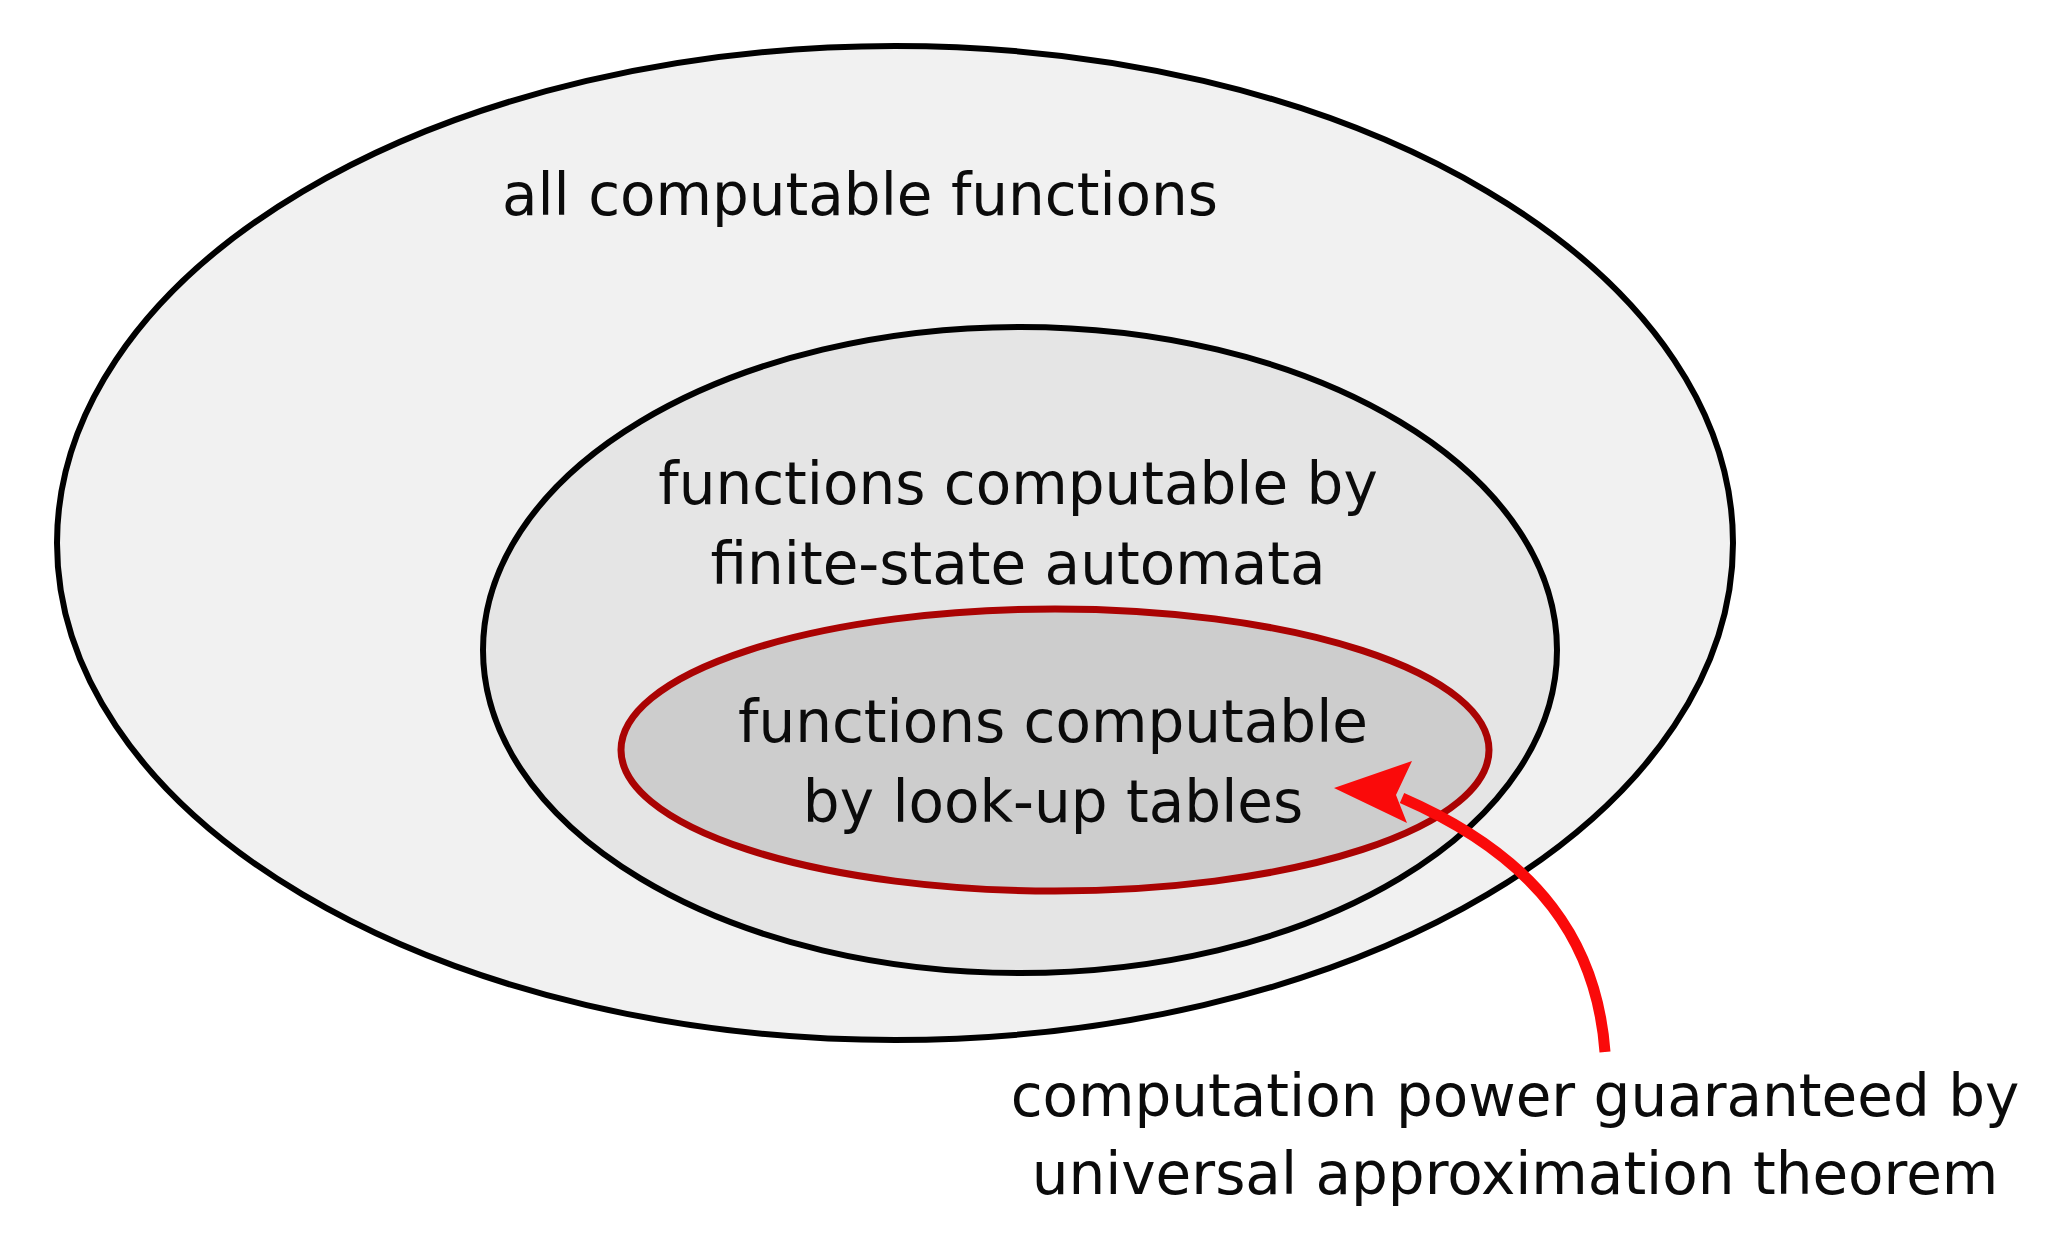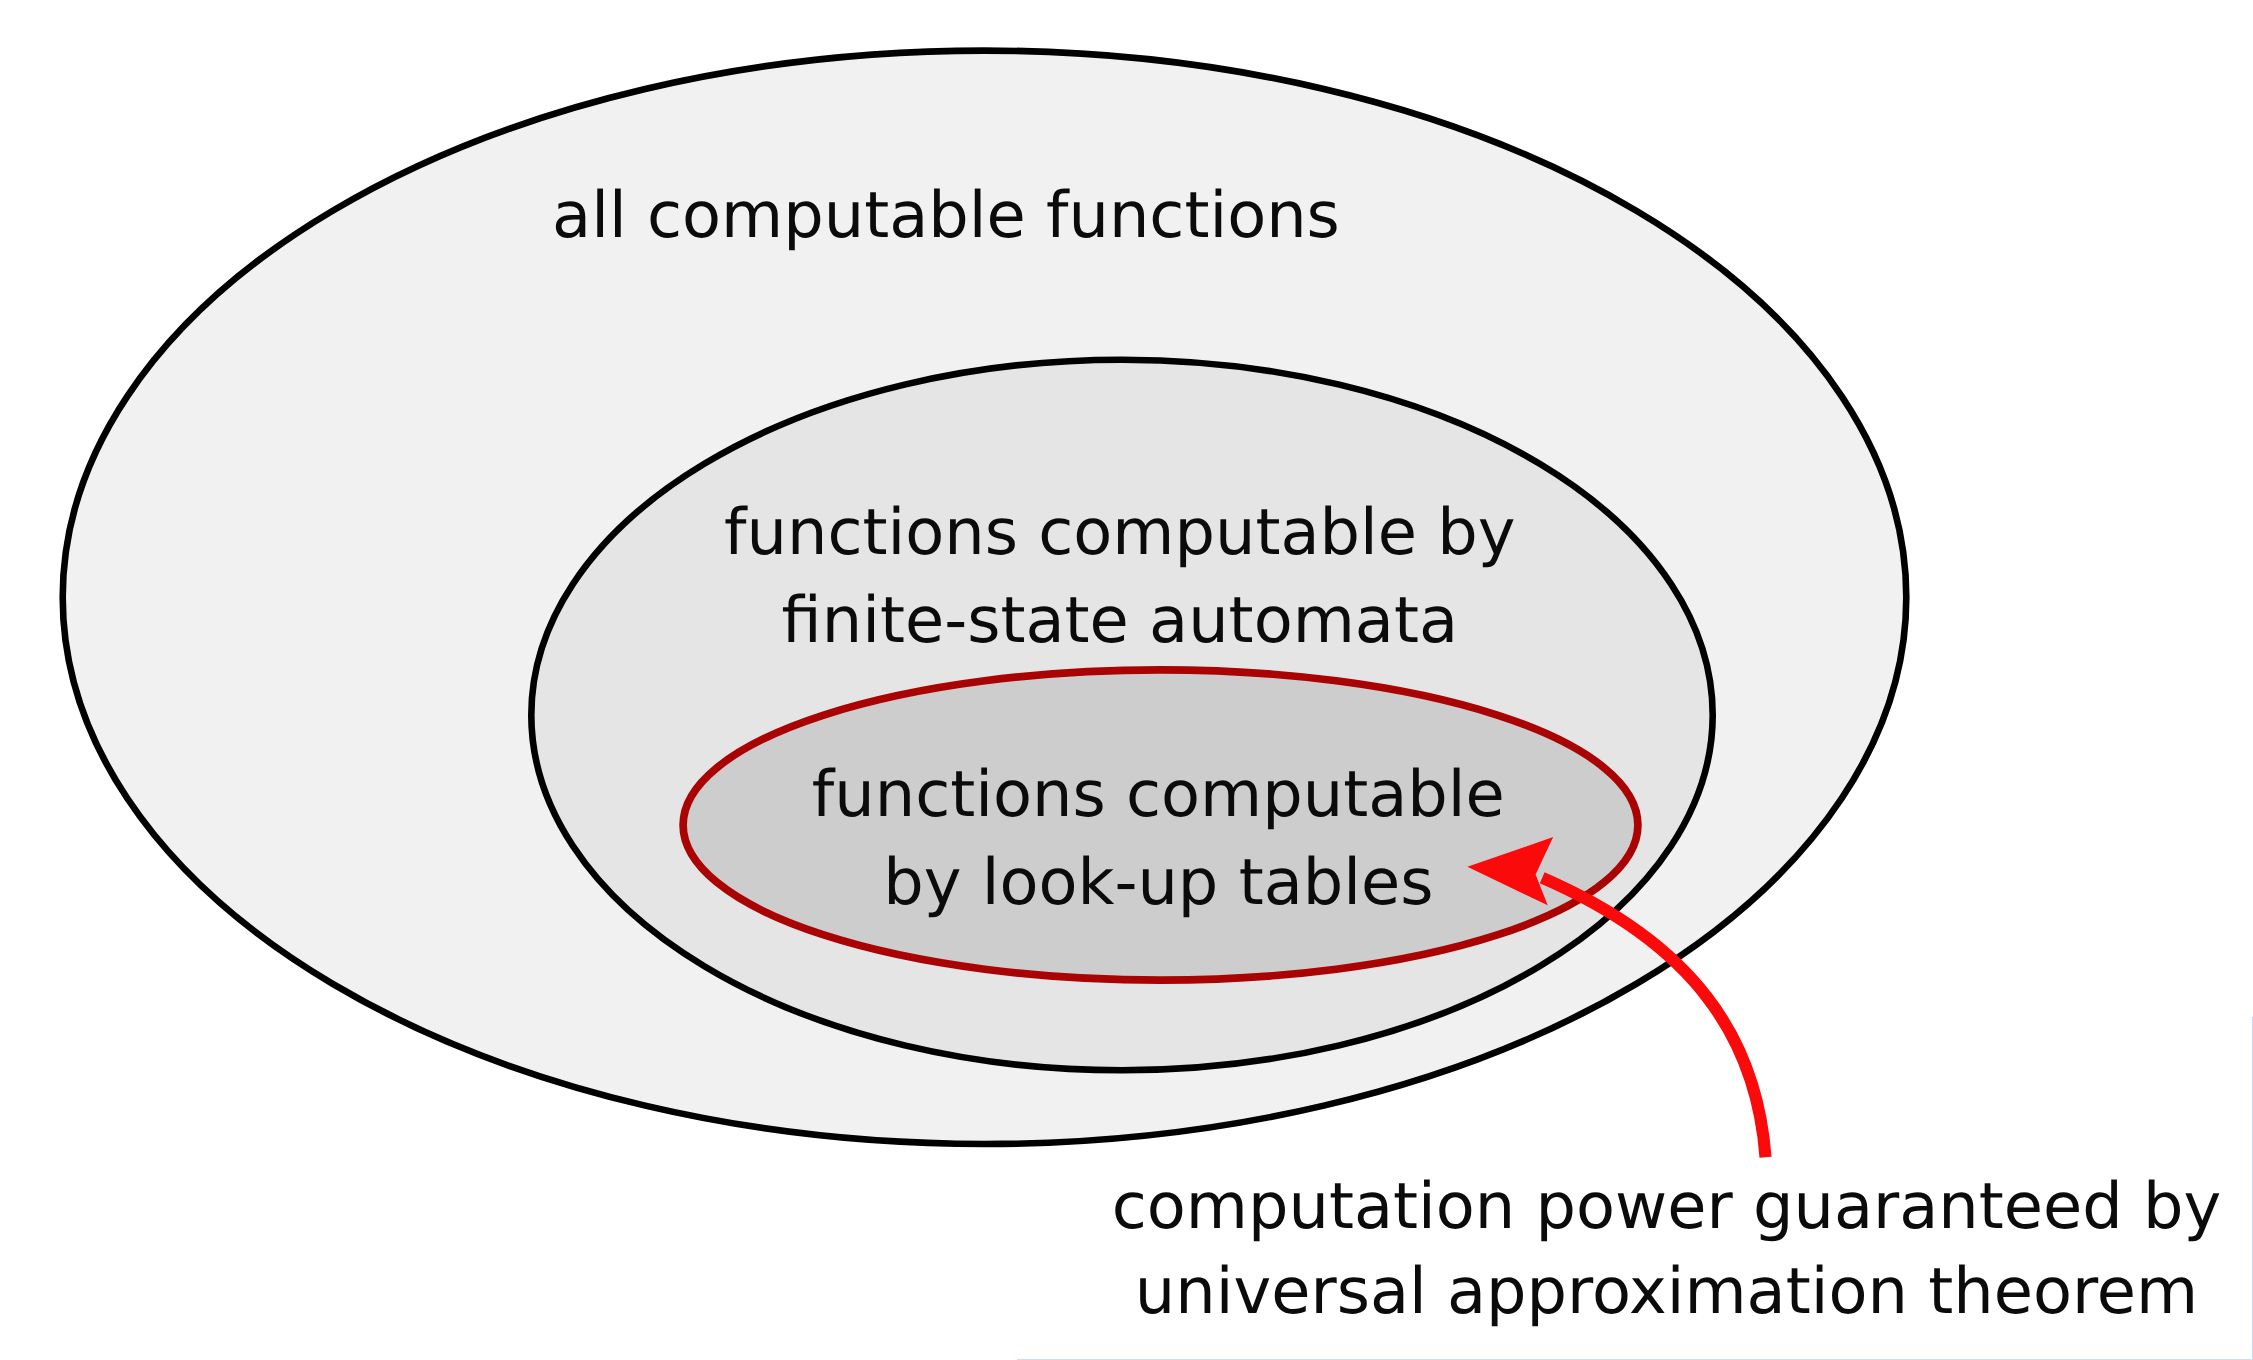--- a/index.html
+++ b/index.html
@@ -4,21 +4,21 @@
 <style>
   html, body {
     margin: 0;
     padding: 0;
     background: #ffffff;
   }
   .stage {
     position: relative;
     width: 2048px;
     height: 1236px;
-    background: #3b82f6;
+    background: #ef4444;
     overflow: hidden;
   }
   svg { display: block; }
   .set-label, .annotation-label {
     font-family: "DejaVu Sans", "Liberation Sans", sans-serif;
     font-size: 58px;
     text-anchor: middle;
     dominant-baseline: central;
     letter-spacing: 0px;
   }

